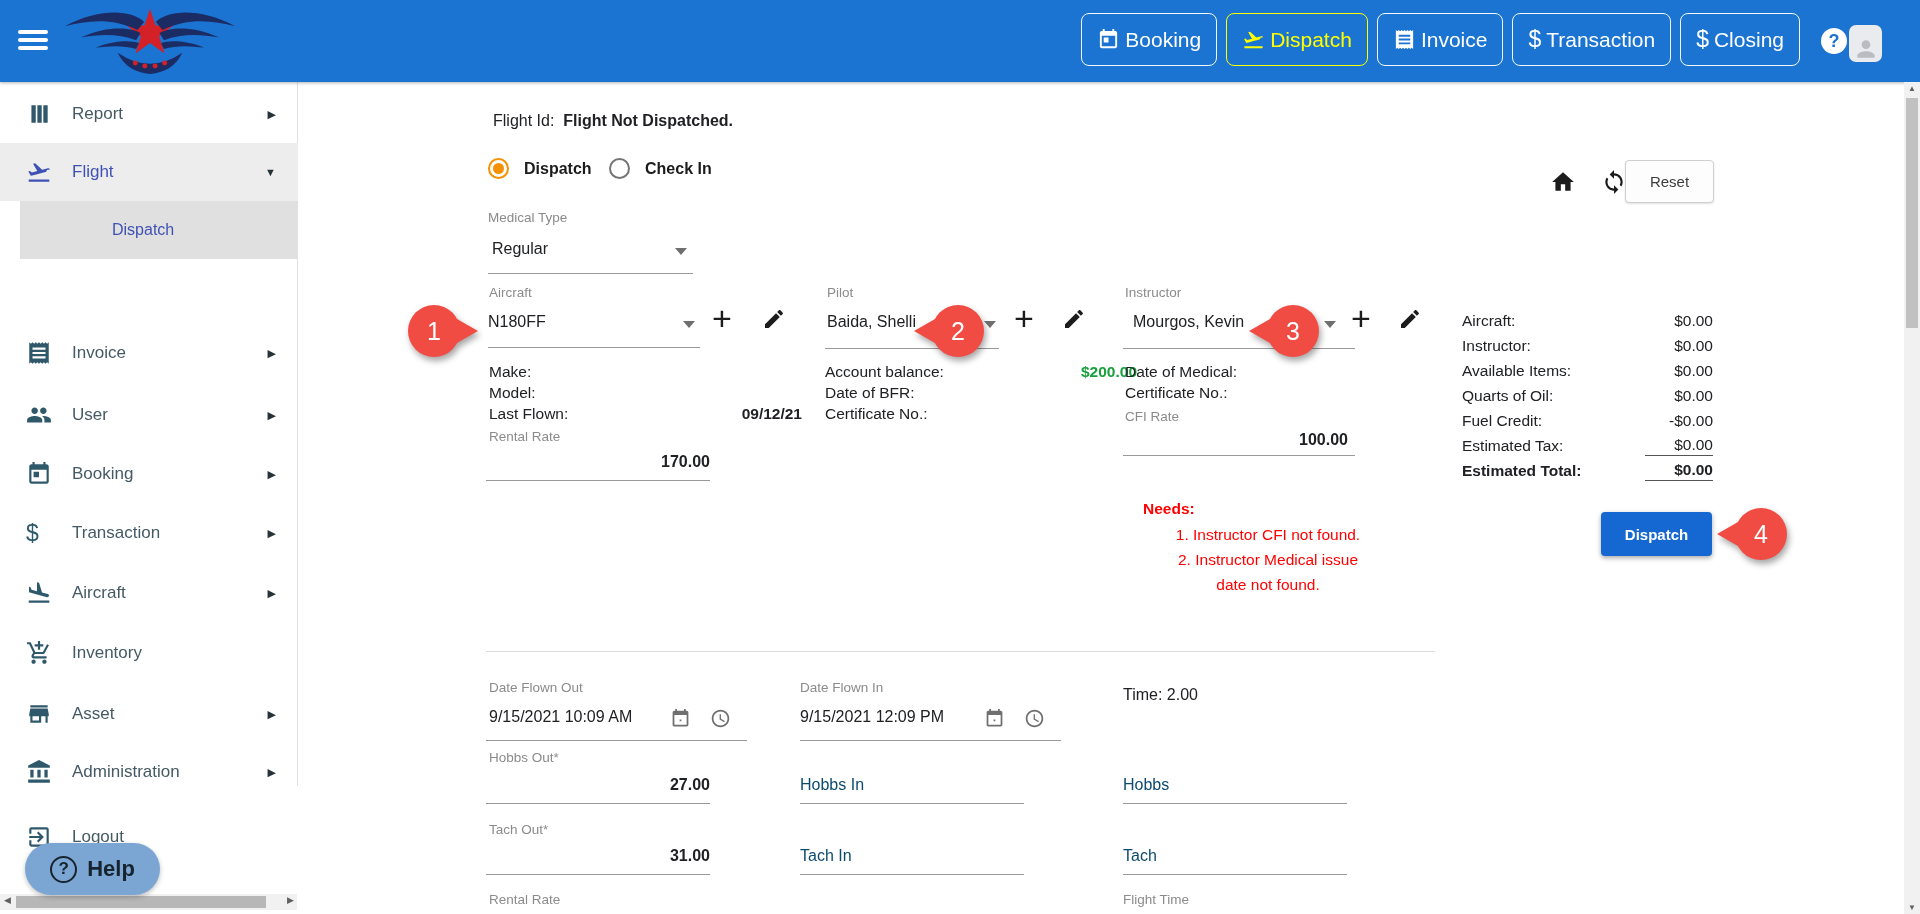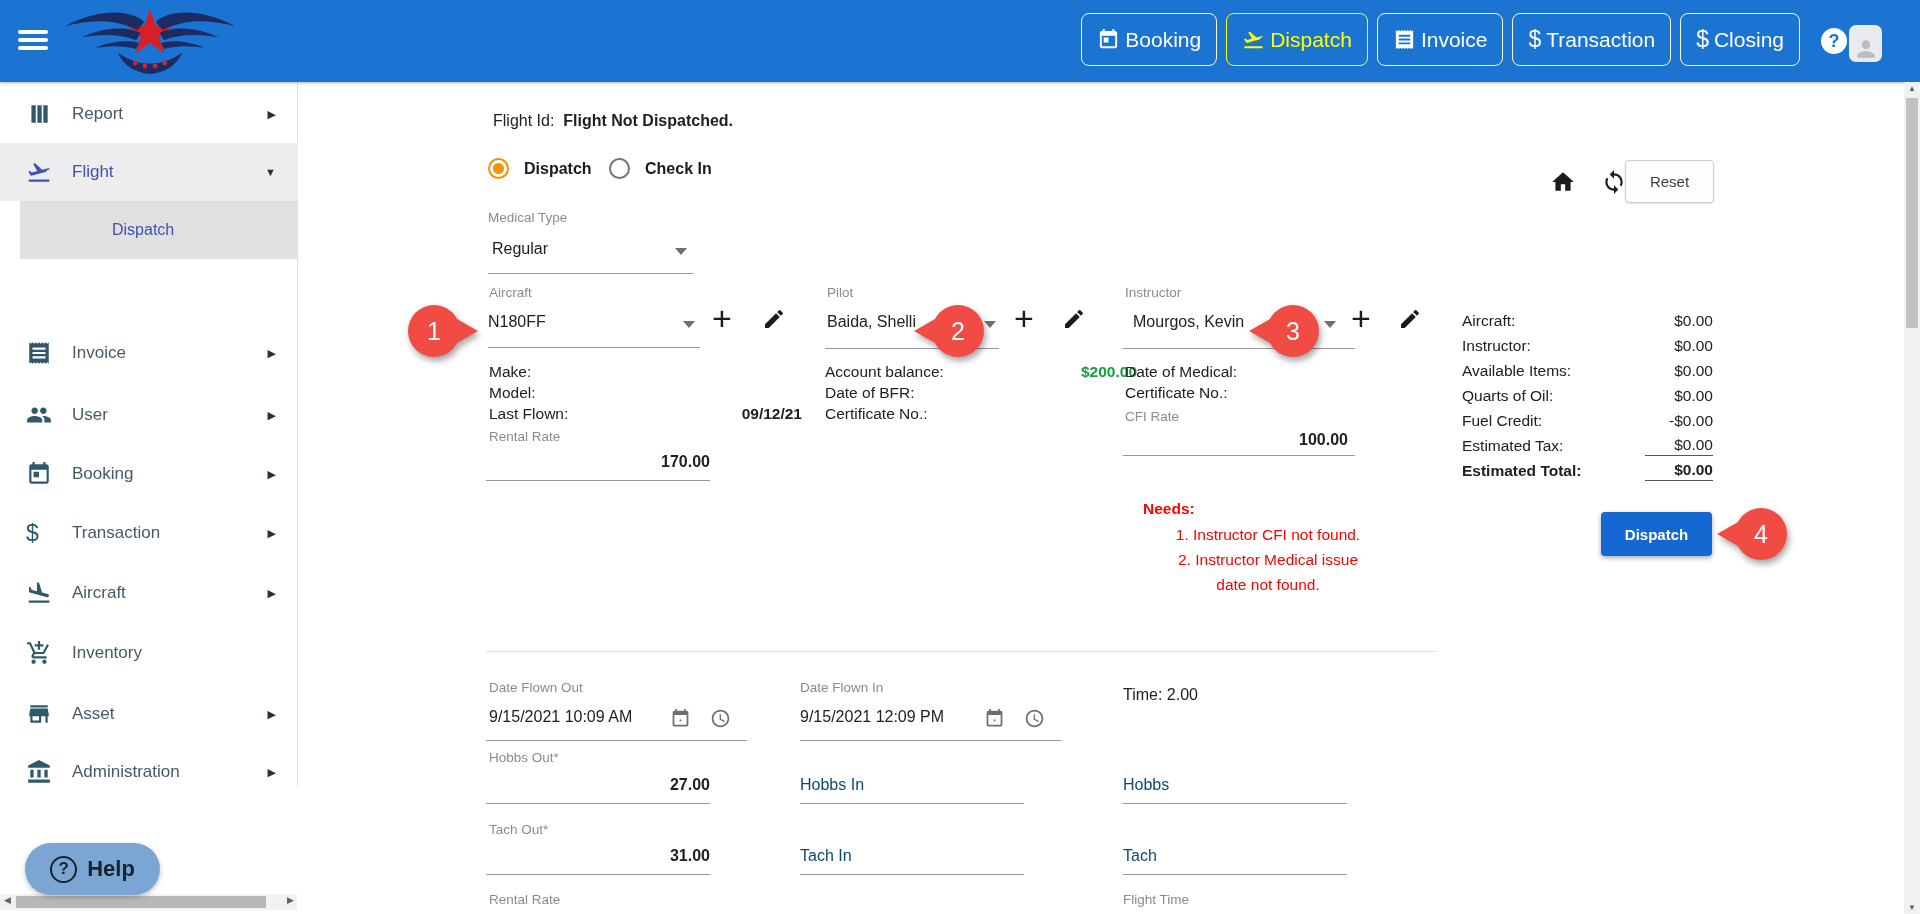--- a/index.html
+++ b/index.html
@@ -227,20 +227,26 @@
     <span class="slabel">Asset</span>
     <span class="chev">▶</span>
   </div>
   <div class="srow" style="top:661px">
     <span class="sicon"><svg viewBox="0 0 24 24" fill="currentColor">
           <path d="M4 10h3v7H4zM10.5 10h3v7h-3zM2 19h20v3H2zM17 10h3v7h-3zM12 1L2 6v2h20V6z"></path>
         </svg></span>
     <span class="slabel">Administration</span>
     <span class="chev">▶</span>
   </div>
+  <div class="srow" style="top:726px">
+    <span class="sicon"><svg viewBox="0 0 24 24" fill="currentColor">
+          <path d="M10.09 15.59L11.5 17l5-5-5-5-1.41 1.41L12.67 11H3v2h9.67l-2.58 2.59zM19 3H5c-1.11 0-2 .9-2 2v4h2V5h14v14H5v-4H3v4c0 1.1.89 2 2 2h14c1.1 0 2-.9 2-2V5c0-1.1-.9-2-2-2z"></path>
+        </svg></span>
+    <span class="slabel">Logout</span>
+  </div>
   <div class="helppill">
     <span class="qcirc">?</span>
     <span>Help</span>
   </div>
   <div class="hscroll">
     <span class="arr" style="left:4px">◀</span>
     <div class="thumb"></div>
     <span class="arr" style="right:3px">▶</span>
   </div>
 </div>

